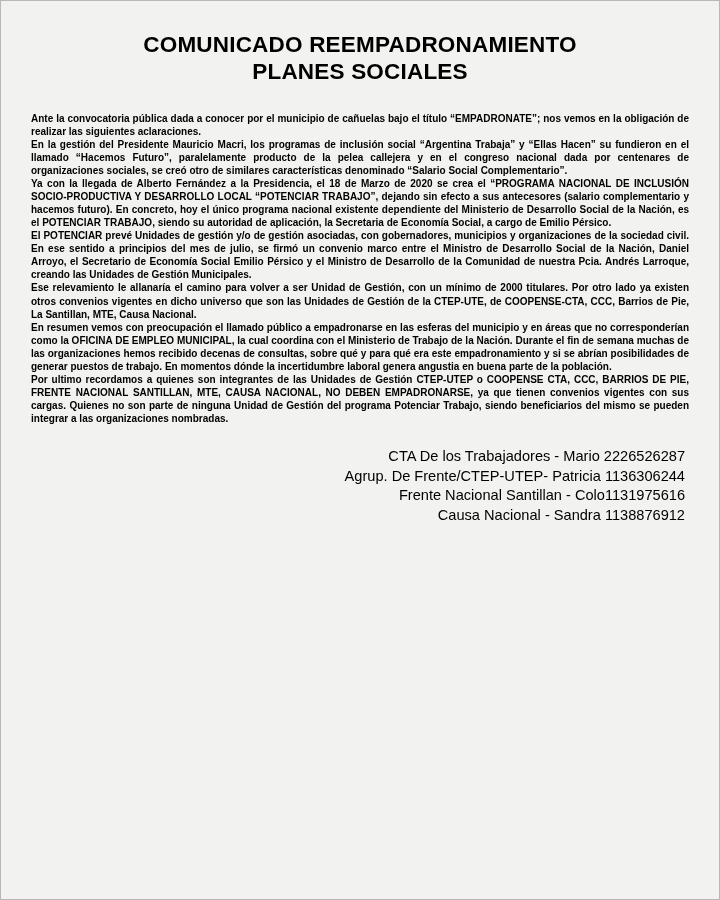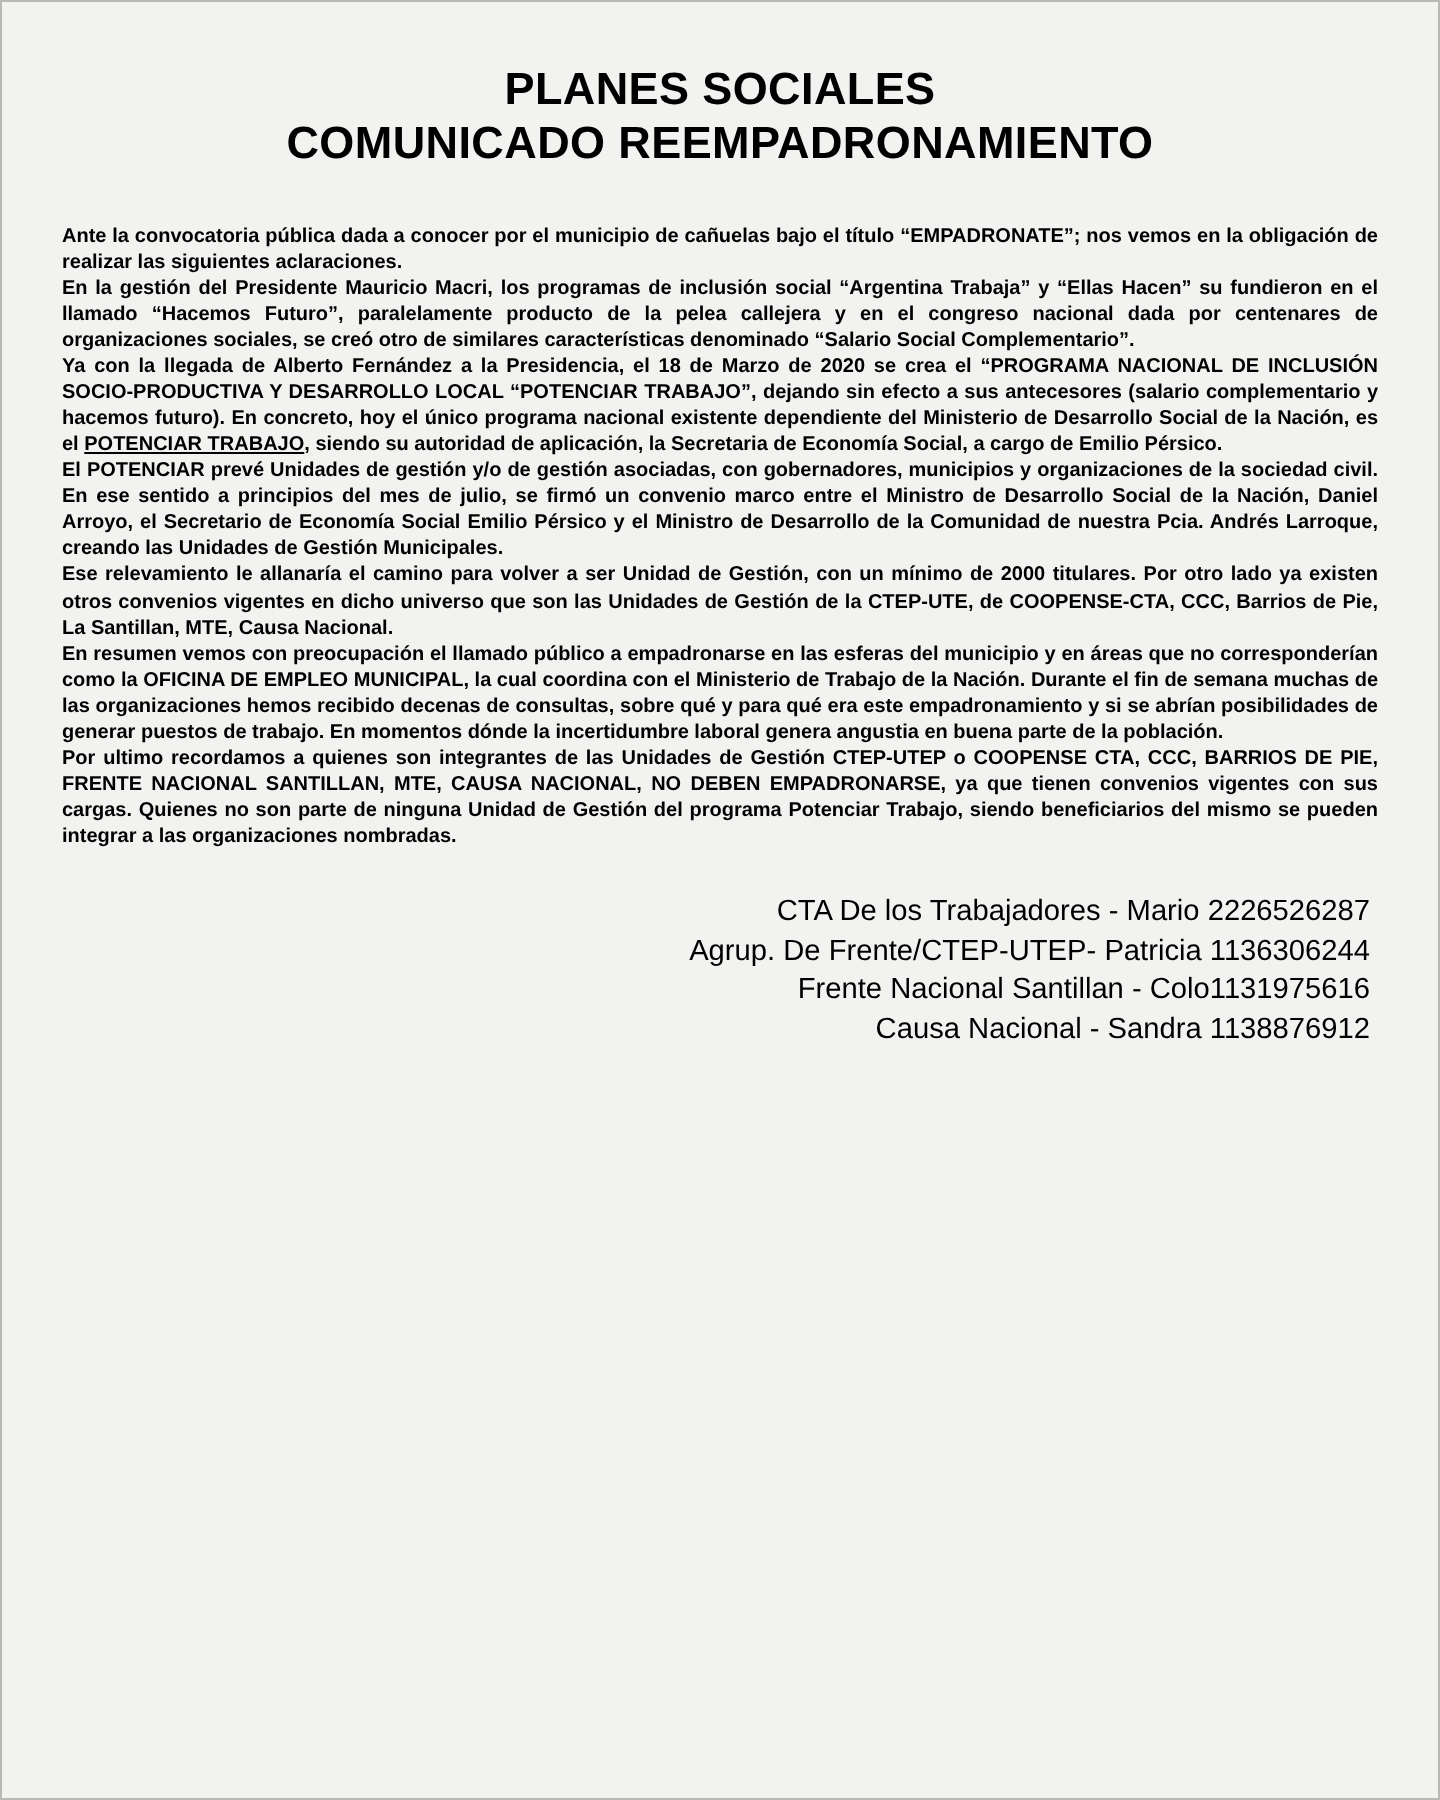--- a/index.html
+++ b/index.html
@@ -43,42 +43,41 @@
     line-height: 1.305;
     text-align: justify;
     text-justify: inter-word;
     margin: 0;
     color: #000;
   }
   .para + .para {
     margin-top: 0px;
   }
   .u {
-    text-decoration: underline;
   }
   .signoff {
     margin-top: 22px;
     text-align: right;
     padding-right: 8px;
   }
   .signoff-line {
     font-size: 14.6px;
     font-weight: normal;
     line-height: 1.34;
     color: #000;
   }
 </style>
 </head>
 <body>
 
 <div class="page">
 
   <div class="title-block">
+    <div class="title-line">COMUNICADO REEMPADRONAMIENTO</div>
     <div class="title-line">PLANES SOCIALES</div>
-    <div class="title-line">COMUNICADO REEMPADRONAMIENTO</div>
   </div>
 
   <div class="body-block">
     <p class="para">Ante la convocatoria pública dada a conocer por el municipio de cañuelas bajo el título “EMPADRONATE”;  nos vemos en la obligación de realizar las siguientes aclaraciones.</p>
     <p class="para">En la gestión del Presidente Mauricio Macri, los programas de inclusión social “Argentina Trabaja” y “Ellas Hacen” su fundieron en el llamado “Hacemos Futuro”, paralelamente producto de la pelea callejera y en el congreso nacional dada por centenares de organizaciones sociales, se creó otro de similares características denominado “Salario Social Complementario”.</p>
     <p class="para"><span>Ya con la llegada de Alberto Fernández a la Presidencia, el 18 de Marzo de 2020 se crea el “PROGRAMA NACIONAL DE INCLUSIÓN SOCIO-PRODUCTIVA Y DESARROLLO LOCAL “POTENCIAR TRABAJO”, dejando sin efecto a   sus antecesores (salario complementario y hacemos futuro). En concreto, hoy el único programa nacional existente dependiente del Ministerio de Desarrollo Social de la Nación, es el </span><span class="u">POTENCIAR TRABAJO</span><span>, siendo  su autoridad de aplicación, la Secretaria de Economía Social, a cargo de Emilio Pérsico.</span></p>
     <p class="para">El POTENCIAR prevé Unidades de gestión y/o de gestión asociadas, con gobernadores, municipios y organizaciones  de la sociedad civil. En ese sentido a principios del mes de julio, se firmó un convenio marco entre el Ministro de Desarrollo Social de la Nación, Daniel Arroyo, el Secretario  de Economía Social Emilio Pérsico y el Ministro de Desarrollo de  la Comunidad  de nuestra Pcia. Andrés Larroque, creando las Unidades de Gestión Municipales.</p>
     <p class="para">Ese relevamiento le allanaría el camino para volver a ser Unidad de Gestión, con un mínimo de 2000 titulares. Por otro lado ya existen otros convenios vigentes en dicho universo que son las Unidades de Gestión de la CTEP-UTE, de COOPENSE-CTA, CCC, Barrios de Pie, La Santillan, MTE, Causa Nacional.</p>
     <p class="para">En resumen vemos con preocupación el llamado público a empadronarse en las esferas del municipio y en áreas que no corresponderían como la OFICINA DE EMPLEO MUNICIPAL, la cual coordina con el Ministerio de Trabajo de la Nación. Durante el fin de semana muchas de las organizaciones hemos recibido decenas de consultas, sobre qué y para qué era este empadronamiento y si se abrían posibilidades de generar puestos de trabajo. En momentos dónde la incertidumbre laboral genera angustia en buena parte de la población.</p>
     <p class="para">Por ultimo recordamos a quienes son integrantes de las Unidades de Gestión CTEP-UTEP o COOPENSE CTA, CCC, BARRIOS DE PIE, FRENTE NACIONAL SANTILLAN, MTE, CAUSA NACIONAL, NO DEBEN EMPADRONARSE, ya que tienen convenios vigentes con sus cargas.  Quienes no son parte de ninguna Unidad de Gestión del programa Potenciar Trabajo, siendo beneficiarios del mismo se pueden integrar a las organizaciones nombradas.</p>

